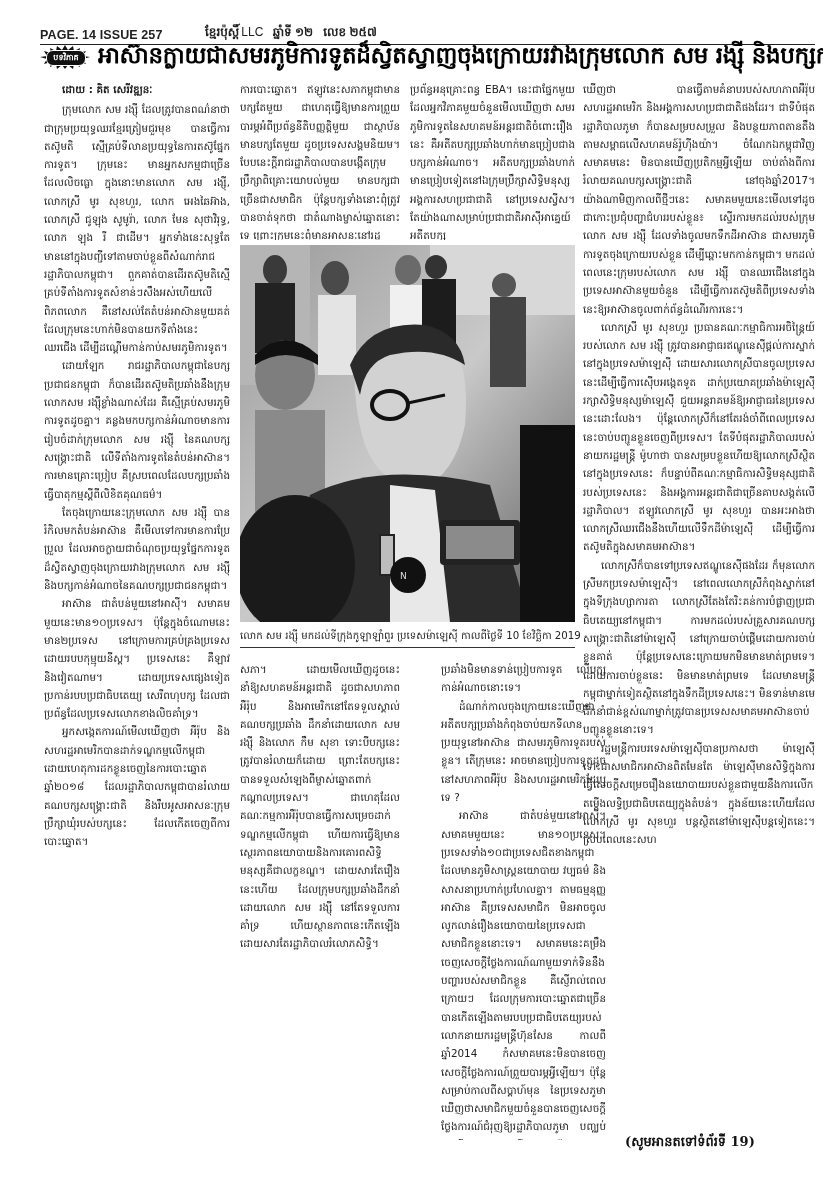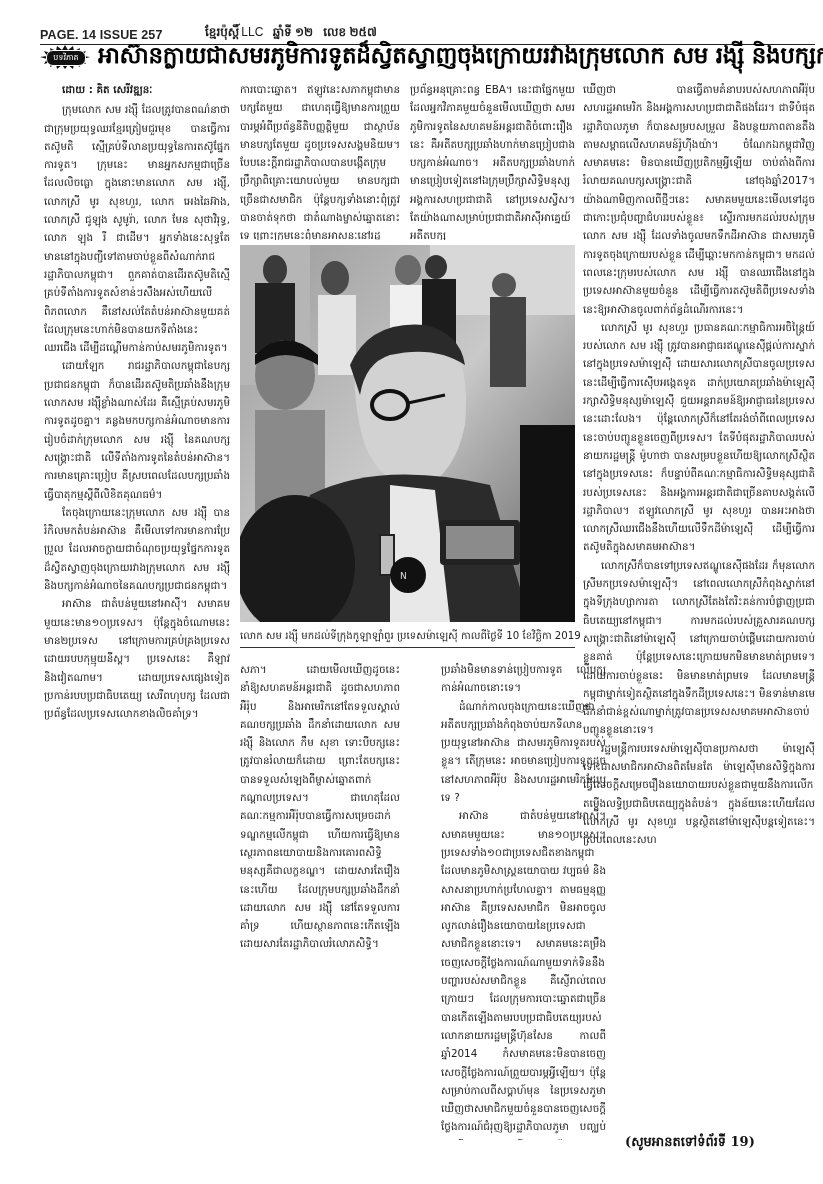--- a/index.html
+++ b/index.html
@@ -10,21 +10,21 @@
             border-bottom: 1.5px solid #222; display: flex; align-items: flex-end;
             font-family: "Liberation Sans", sans-serif; font-size: 12.5px; color: #222; padding-bottom: 2px; }
   .header .page-issue { width: 165px; font-weight: 600; letter-spacing: 0.1px; }
   .header .advert { flex: 1; font-weight: 600; }
   .header .masthead { text-align: right; font-size: 12px; white-space: nowrap; }
   .header .masthead .llc { font-weight: 400; margin: 0 6px 0 2px; }
   .header .masthead b { font-weight: 700; }
 
   .banner { position: absolute; left: 40px; top: 44px; width: 775px; height: 26px;
             display: flex; align-items: center; }
-  .badge { position: relative; width: 50px; height: 24px; flex: 0 0 50px; margin-right: 8px; }
+  .badge { position: relative; width: 50px; height: 24px; flex: 0 0 50px; margin-right: 8px; font-weight: bold; }
   .badge svg { position: absolute; left: 0; top: 0; }
   .badge-label { position: absolute; left: 6px; top: 5px; width: 38px; height: 14px; border-radius: 7px;
                  background: #111; color: #fff; font-size: 8px; line-height: 14px; text-align: center;
                  border: 1px solid #fff; }
   .headline { font-size: 23px; font-weight: 700; color: #000000; white-space: nowrap; letter-spacing: -0.3px; }
 
   .col { position: absolute; font-size: 10.4px; line-height: 18.3px; text-align: justify; color: #222; }
   .col p { margin: 0; text-indent: 18px; }
   .col p.byline { text-indent: 18px; font-weight: 700; margin-bottom: 2px; }
   .col p.noindent { text-indent: 0; }
@@ -68,20 +68,21 @@
   </div>
   <span class="headline">អាស៊ានក្លាយជាសមរភូមិការទូតដ៏ស្វិតស្វាញចុងក្រោយរវាងក្រុមលោក សម រង្ស៊ី និងបក្សកាន់អំណាច</span>
 </div>
 
 <div class="col" id="col1">
   <p class="byline">ដោយ : គិត សេរីវឌ្ឍនៈ</p>
   <p>ក្រុមលោក សម រង្ស៊ី ដែលត្រូវបានពណ៌នាថា ជាក្រុមប្រយុទ្ធឈរខ្មែរត្រៀមជួរមុខ បានធ្វើការតស៊ូមតិ ស្មើគ្រប់ទីលានប្រយុទ្ធនៃការតស៊ូផ្នែកការទូត។ ក្រុមនេះ មានអ្នកសកម្មជាច្រើនដែលលិចធ្លោ ក្នុងនោះមានលោក សម រង្ស៊ី, លោកស្រី មូរ សុខហួរ, លោក អេងឆៃអ៊ាង, លោកស្រី ជូឡុង សូមូរ៉ា, លោក មែន សុថាវិរុទ្ធ, លោក ឡុង រី ជាដើម។ អ្នកទាំងនេះសុទ្ធតែមាននៅក្នុងបញ្ជីទៅតាមចាប់ខ្លួនពីសំណាក់រាជរដ្ឋាភិបាលកម្ពុជា។ ពួកគាត់បានដើរតស៊ូមតិស្មើគ្រប់ទីតាំងការទូតសំខាន់ៗសឹងអស់ហើយលើពិភពលោក គឺនៅសល់តែតំបន់អាស៊ានមួយគត់ដែលក្រុមនេះហាក់មិនបានយកទីតាំងនេះឈរជើង ដើម្បីដណ្តើមកាន់កាប់សមរភូមិការទូត។</p>
   <p>ដោយឡែក រាជរដ្ឋាភិបាលកម្ពុជានៃបក្សប្រជាជនកម្ពុជា ក៏បានដើរតស៊ូមតិប្រឆាំងនឹងក្រុមលោកសម រង្ស៊ីខ្លាំងណាស់ដែរ គឺស្មើគ្រប់សមរភូមិការទូតដូចគ្នា។ គន្លងមកបក្សកាន់អំណាចមានការរៀបចំដាក់ក្រុមលោក សម រង្ស៊ី នៃគណបក្សសង្គ្រោះជាតិ លើទីតាំងការទូតនៃតំបន់អាស៊ាន។ ការមានគ្រោះប្រៀប គឺស្របពេលដែលបក្សប្រឆាំងធ្វើបាតុកម្មស្ដីពីលិខិតគុណធម៌។</p>
   <p>តែចុងក្រោយនេះក្រុមលោក សម រង្ស៊ី បានរំកិលមកតំបន់អាស៊ាន គឺមើលទៅការមានការប្រែប្រួល ដែលអាចក្លាយជាចំណុចប្រយុទ្ធផ្នែកការទូតដ៏ស្វិតស្វាញចុងក្រោយរវាងក្រុមលោក សម រង្ស៊ី និងបក្សកាន់អំណាចនៃគណបក្សប្រជាជនកម្ពុជា។</p>
   <p>អាស៊ាន ជាតំបន់មួយនៅអាស៊ី។ សមាគមមួយនេះមាន១០ប្រទេស។ ប៉ុន្តែក្នុងចំណោមនេះមាន២ប្រទេស នៅក្រោមការគ្រប់គ្រងប្រទេសដោយរបបកុម្មុយនីស្ត។ ប្រទេសនេះ គឺឡាវ និងវៀតណាម។ ដោយប្រទេសផ្សេងទៀតប្រកាន់របបប្រជាធិបតេយ្យ សេរីពហុបក្ស ដែលជាប្រព័ន្ធដែលប្រទេសលោកខាងលិចគាំទ្រ។</p>
+  <p>អ្នកសង្កេតការណ៍មើលឃើញថា អឺរ៉ុប និងសហរដ្ឋអាមេរិកបានដាក់ទណ្ឌកម្មលើកម្ពុជា ដោយហេតុការដកខ្លួនចេញនៃការបោះឆ្នោតឆ្នាំ២០១៨ ដែលរដ្ឋាភិបាលកម្ពុជាបានរំលាយគណបក្សសង្គ្រោះជាតិ និងរឹបអូសអាសនៈក្រុមប្រឹក្សាឃុំរបស់បក្សនេះ ដែលកើតចេញពីការបោះឆ្នោត។</p>
 </div>
 
 <div class="col" id="col2a">
   <p class="noindent">ការបោះឆ្នោត។ ឥឡូវនេះសភាកម្ពុជាមានបក្សតែមួយ ជាហេតុធ្វើឱ្យមានការព្រួយបារម្ភអំពីប្រព័ន្ធនីតិបញ្ញត្តិមួយ ជាស្ថាប័នមានបក្សតែមួយ ដូចប្រទេសសង្គមនិយម។ បែបនេះក្តីរាជរដ្ឋាភិបាលបានបង្កើតក្រុមប្រឹក្សាពិគ្រោះយោបល់មួយ មានបក្សជាច្រើនជាសមាជិក ប៉ុន្តែបក្សទាំងនោះពុំត្រូវបានចាត់ទុកថា ជាតំណាងម្ចាស់ឆ្នោតនោះទេ ព្រោះក្រុមនេះពុំមានអាសនៈនៅរដ្ឋ</p>
 </div>
 
 <div class="col" id="col3a">
   <p class="noindent">ប្រព័ន្ធអនុគ្រោះពន្ធ EBA។ នេះជាផ្នែកមួយដែលអ្នកវិភាគមួយចំនួនមើលឃើញថា សមរភូមិការទូតនៃសហគមន៍អន្តរជាតិចំពោះរឿងនេះ គឺអតីតបក្សប្រឆាំងហាក់មានប្រៀបជាងបក្សកាន់អំណាច។ អតីតបក្សប្រឆាំងហាក់មានប្រៀបទៀតនៅឯក្រុមប្រឹក្សាសិទ្ធិមនុស្សអង្គការសហប្រជាជាតិ នៅប្រទេសស្វីស។ តែយ៉ាងណាសម្រាប់ប្រជាជាតិអាស៊ីអាគ្នេយ៍ អតីតបក្ស</p>
 </div>
 

